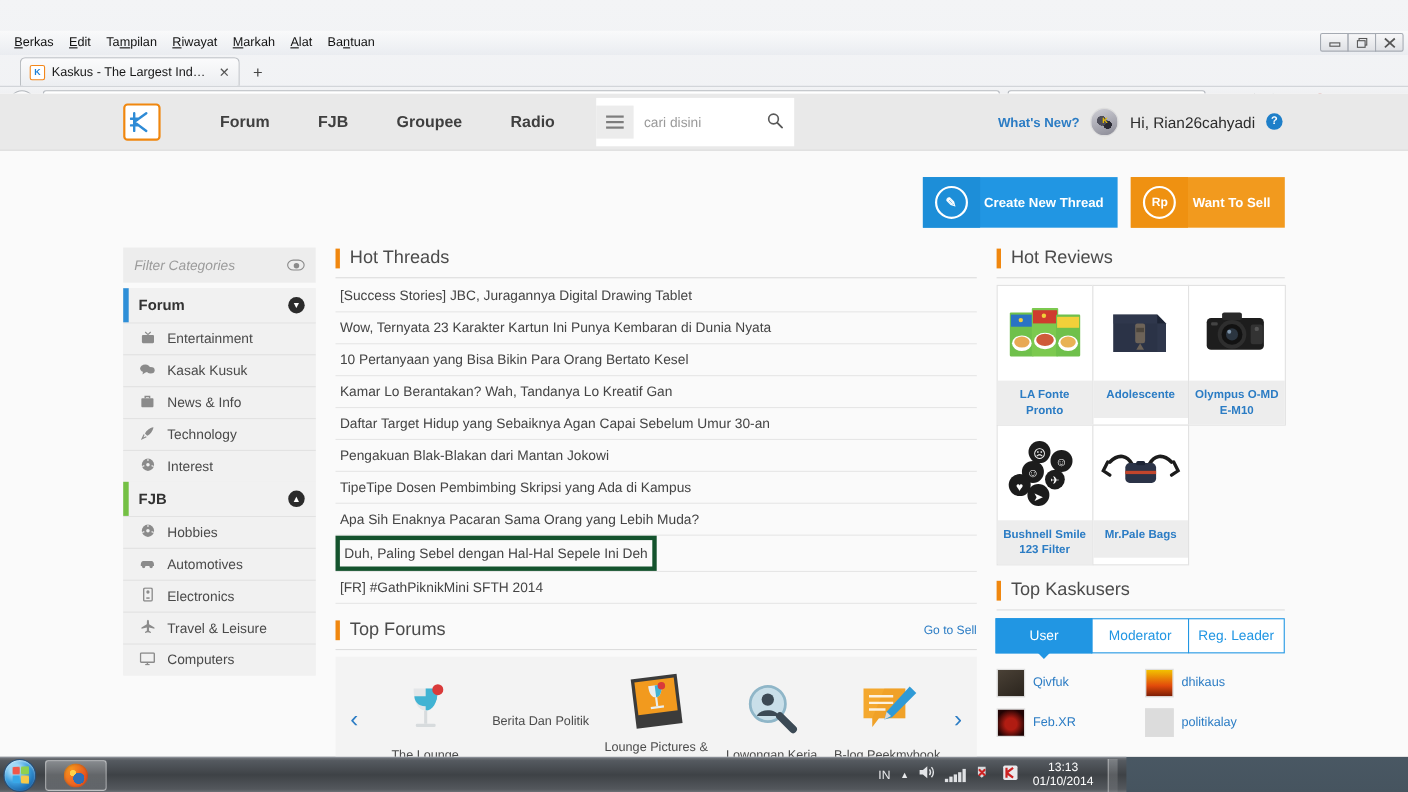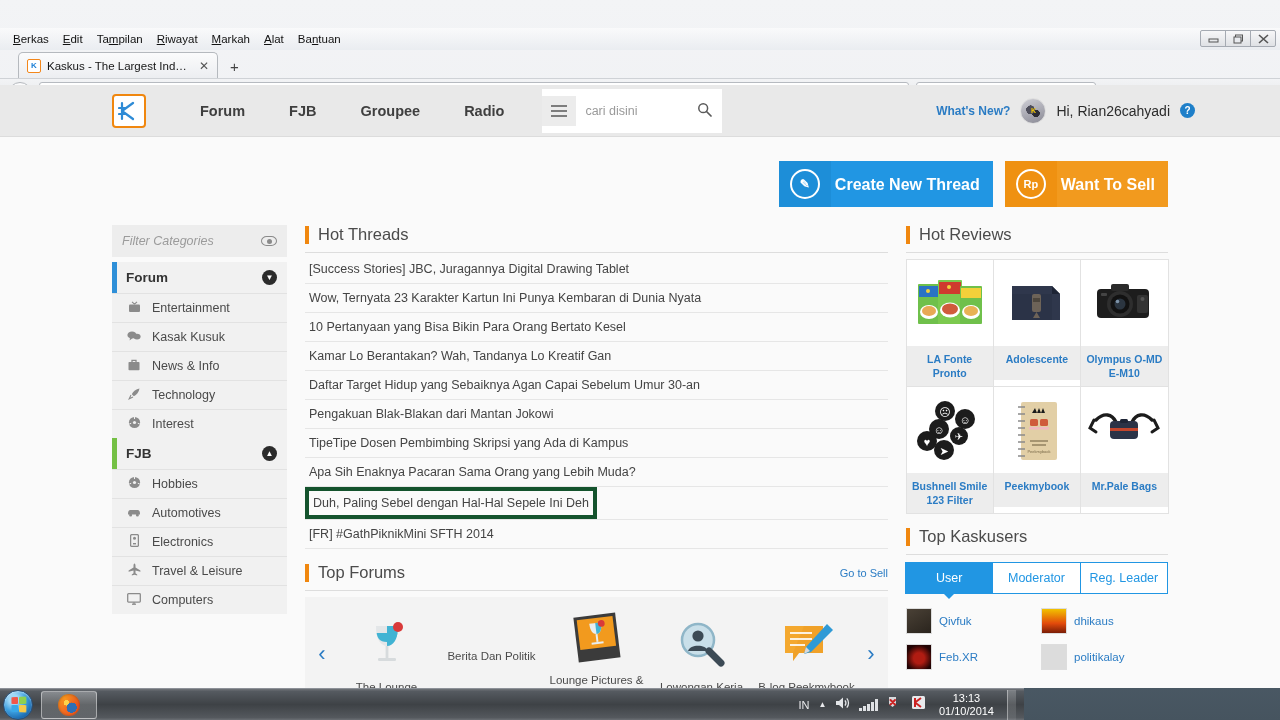--- a/index.html
+++ b/index.html
@@ -132,21 +132,21 @@
   .hdr-search {
     margin-left:16px; display:flex; align-items:center; height:44px; background:#fff;
   }
   .hamb { width:34px;height:30px;background:#ececec;display:flex;flex-direction:column;
     align-items:center;justify-content:center;gap:3px; }
   .hamb i { display:block; width:16px; height:2px; background:#7d7d7d; }
   .hdr-search-input {
     width:110px; font-size:12.5px; color:#9a9a9a; padding-left:9px;
   }
   .hdr-search-mag { width:36px; text-align:center; color:#5a5a5a; font-size:14px; }
-  .hdr-right { margin-left:auto; display:flex; align-items:center; gap:10px; padding-right:85px; }
+  .hdr-right { margin-left:auto; display:flex; align-items:center; gap:10px; padding-right:114px; }
   .whatsnew { color:#2b7cc4; font-size:12px; font-weight:bold; }
   .avatar {
     width:26px;height:26px;border-radius:50%;overflow:hidden;background:#fff;
     border:1px solid #ddd; display:flex;align-items:center;justify-content:center;
     background-image:
       radial-gradient(circle at 40% 45%, #4e4e5a 0 22%, transparent 23%),
       radial-gradient(circle at 62% 60%, #2a2a33 0 18%, transparent 19%),
       linear-gradient(160deg,#cfcfd6,#8a8a95);
   }
   .avatar .ax { font-size:7px;color:#f2c500;font-weight:bold;letter-spacing:-0.5px;}
@@ -162,21 +162,21 @@
   .cta {
     height:46px; display:flex; align-items:center; color:#fff; cursor:pointer;
   }
   .cta .cta-ico {
     width:52px;height:46px;display:flex;align-items:center;justify-content:center;
   }
   .cta .circ {
     width:30px;height:30px;border-radius:50%;border:2px solid #fff;
     display:flex;align-items:center;justify-content:center; font-size:12px; font-weight:bold;
   }
-  .cta .cta-label { padding:0 13px 0 4px; font-size:16px; font-weight:bold; line-height:15px; }
+  .cta .cta-label { padding:0 13px 0 4px; font-size:12px; font-weight:bold; line-height:15px; }
   .cta.blue { background:#2196e3; }
   .cta.blue .cta-ico { background:#1d8ed8; }
   .cta.orange { background:#f29a1e; }
   .cta.orange .cta-ico { background:#ef9111; }
 
   .cols { display:flex; gap:0; margin-top:18px; position:relative; }
 
   
   .sidebar { width:175px; flex:0 0 175px; }
   .filter-box {
@@ -752,38 +752,20 @@
                       <text x="46" y="41" font-size="10" fill="#fff" text-anchor="middle">✈</text>
                     <circle cx="14" cy="42" r="10" fill="#1c1c1c"></circle>
                       <text x="14" y="47" font-size="11" fill="#fff" text-anchor="middle">♥</text>
                     <circle cx="31" cy="51" r="10" fill="#1c1c1c"></circle>
                       <text x="31" y="56" font-size="11" fill="#fff" text-anchor="middle">➤</text>
                   </svg>
                 </div>
                 <div class="rev-name">Bushnell Smile 123 Filter</div>
               </div>
 
-              <div class="rev-cell">
-                <div class="rev-img">
-                  <svg width="54" height="66" viewBox="0 0 54 66">
-                    <rect x="11" y="5" width="36" height="58" rx="2" fill="#e2cfa6"></rect>
-                    <g fill="none" stroke="#8b8b8b" stroke-width="1.6">
-                      <path d="M8,10 h7 M8,17 h7 M8,24 h7 M8,31 h7 M8,38 h7 M8,45 h7 M8,52 h7 M8,59 h7"></path>
-                    </g>
-                    <path d="M22,16 l3,-5 l2,5 l2,-5 l2,5 l2,-5 l2,5 Z" fill="#1b1b1b"></path>
-                    <rect x="20" y="22" width="8" height="7" rx="1.5" fill="#cf5b3b"></rect>
-                    <rect x="30" y="22" width="8" height="7" rx="1.5" fill="#cf5b3b"></rect>
-                    <rect x="19" y="30" width="10" height="2.6" rx="1.3" fill="#f0b8c0"></rect>
-                    <rect x="29" y="30" width="10" height="2.6" rx="1.3" fill="#f0b8c0"></rect>
-                    <path d="M20,44 h18 M22,48 h14" stroke="#6b5c3c" stroke-width="1.1"></path>
-                    <text x="29" y="56" font-size="4" fill="#7b6b4a" text-anchor="middle">Peekmybook</text>
-                  </svg>
-                </div>
-                <div class="rev-name">Peekmybook</div>
-              </div>
 
               <div class="rev-cell">
                 <div class="rev-img">
                   <svg width="80" height="48" viewBox="0 0 80 48">
                     <path d="M12,14 C20,6 28,8 32,16" stroke="#1c1c1c" stroke-width="3.4" fill="none" stroke-linecap="round"></path>
                     <path d="M68,14 C60,6 52,8 48,16" stroke="#1c1c1c" stroke-width="3.4" fill="none" stroke-linecap="round"></path>
                     <path d="M10,14 L6,22 L12,26" stroke="#1c1c1c" stroke-width="3" fill="none" stroke-linecap="round"></path>
                     <path d="M70,14 L74,22 L68,26" stroke="#1c1c1c" stroke-width="3" fill="none" stroke-linecap="round"></path>
                     <rect x="26" y="15" width="28" height="18" rx="4" fill="#2b3347"></rect>
                     <rect x="26" y="22" width="28" height="3" fill="#c2452c"></rect>

